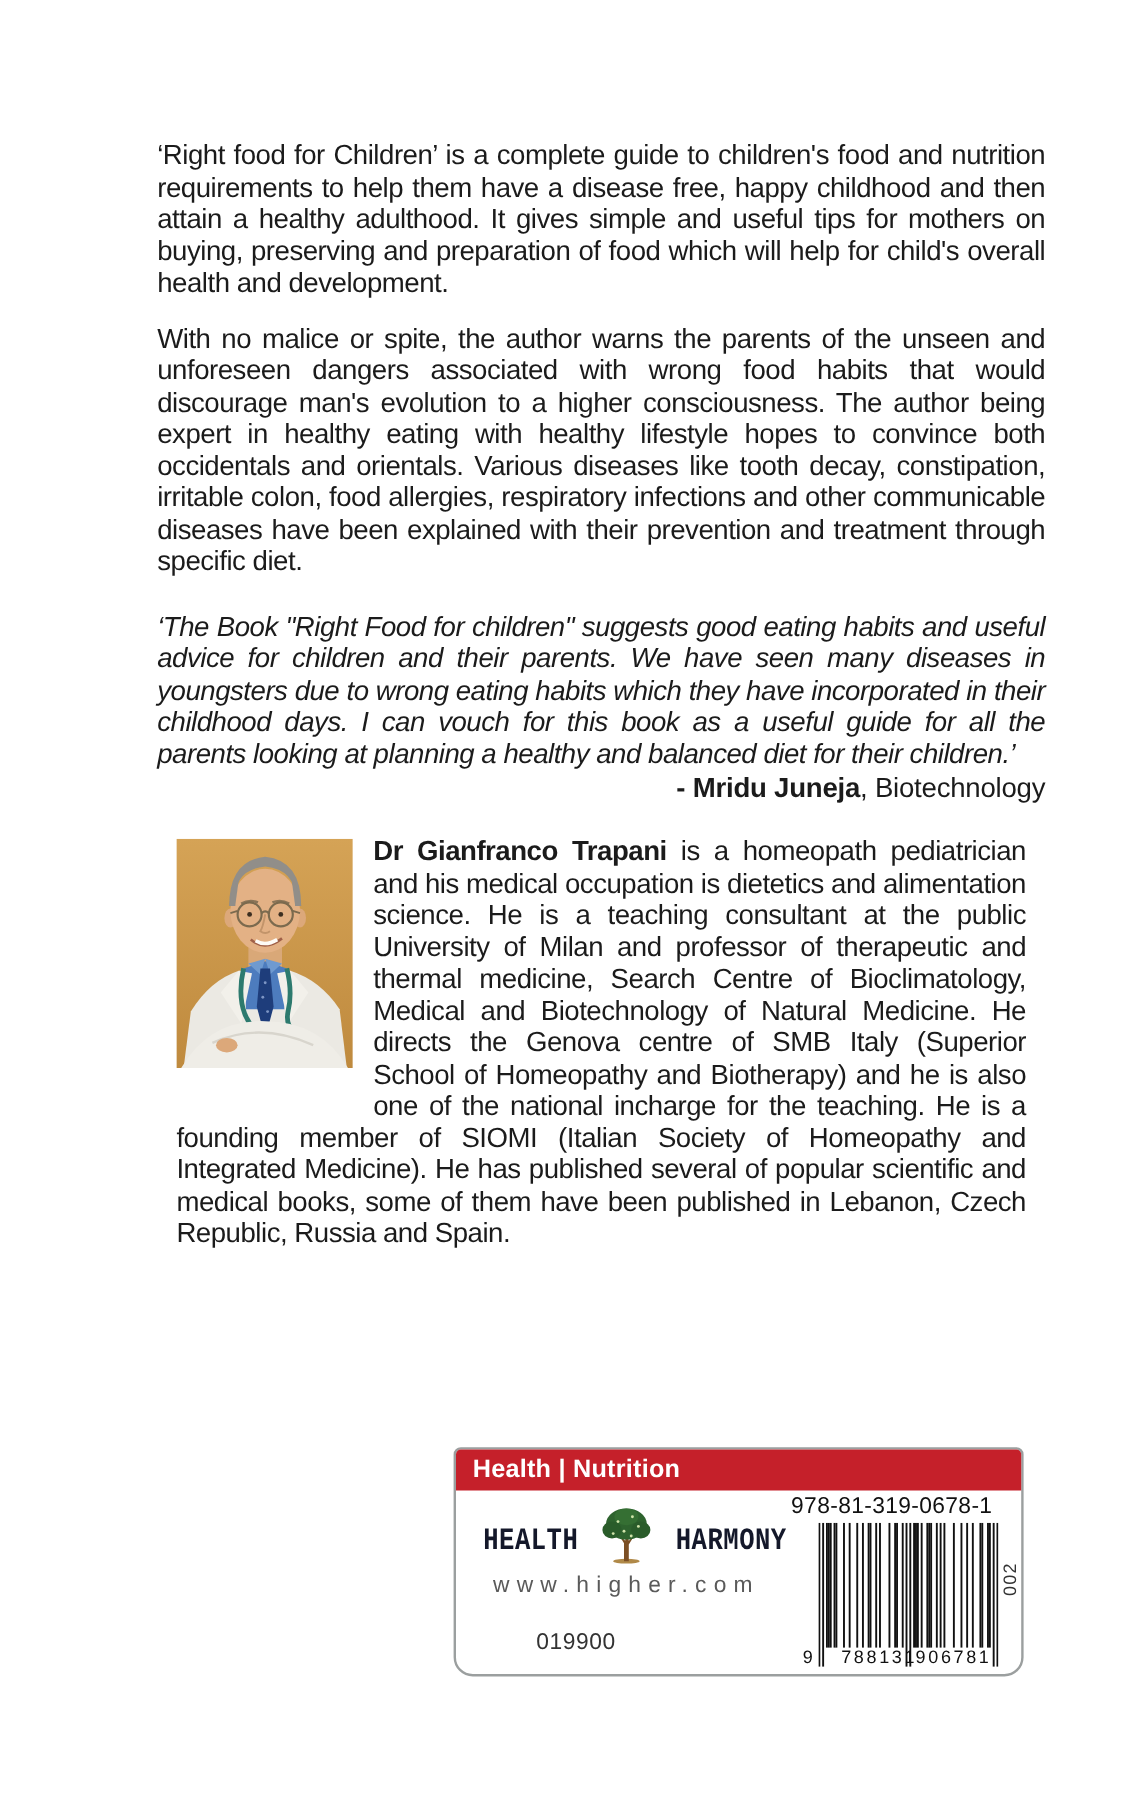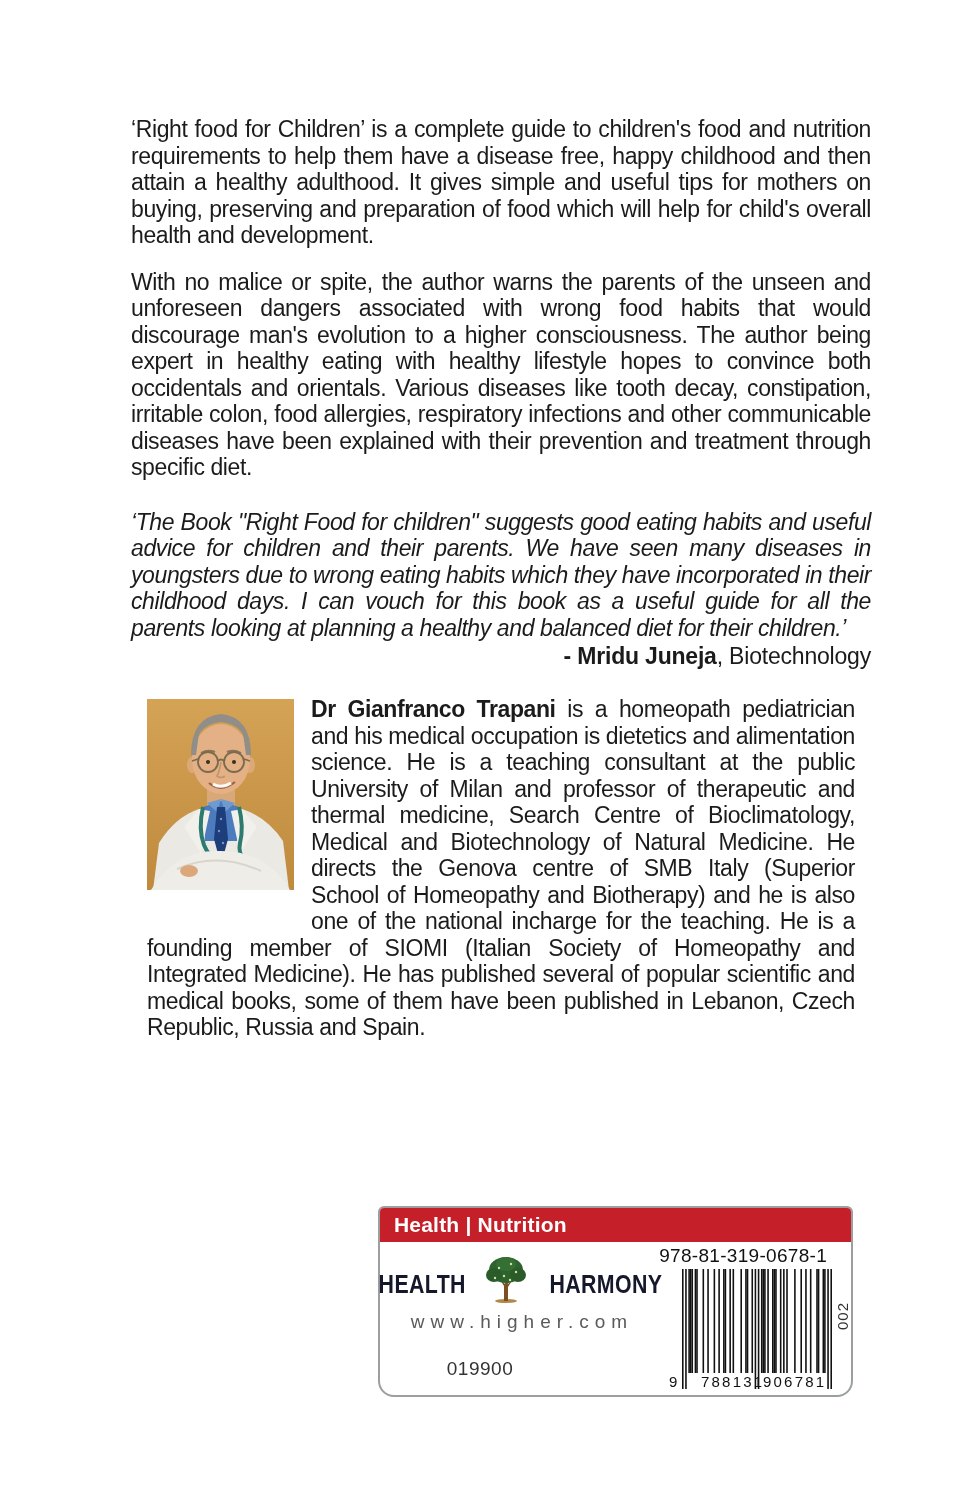--- a/index.html
+++ b/index.html
@@ -27,21 +27,21 @@
     background:#ffffff;border:2px solid #9b9f9f;border-radius:6px 6px 16px 16px;
     box-sizing:border-box;
   }
   .cat-bar{
     position:absolute;left:0;top:0;width:100%;height:34px;background:#c5202a;
     border-radius:4px 4px 0 0;color:#ffffff;font-weight:bold;font-size:21px;
     line-height:34px;padding-left:14px;box-sizing:border-box;letter-spacing:0.2px;
   }
   .logo-row{
     position:absolute;left:14px;top:50px;width:256px;height:52px;
-    display:flex;align-items:center;justify-content:center;gap:10px;
+    display:flex;align-items:center;gap:10px;font-family:Liberation Mono, monospace;
   }
   .logo-word{
     font-weight:bold;font-size:26px;color:#14182a;letter-spacing:0.5px;
     transform:scaleX(0.82);transform-origin:center;white-space:nowrap;
   }
   .tree{display:block;margin-top:-6px;}
   .website{
     position:absolute;left:14px;top:103px;width:256px;text-align:center;
     font-size:19px;color:#5a5a5a;letter-spacing:6px;
   }

